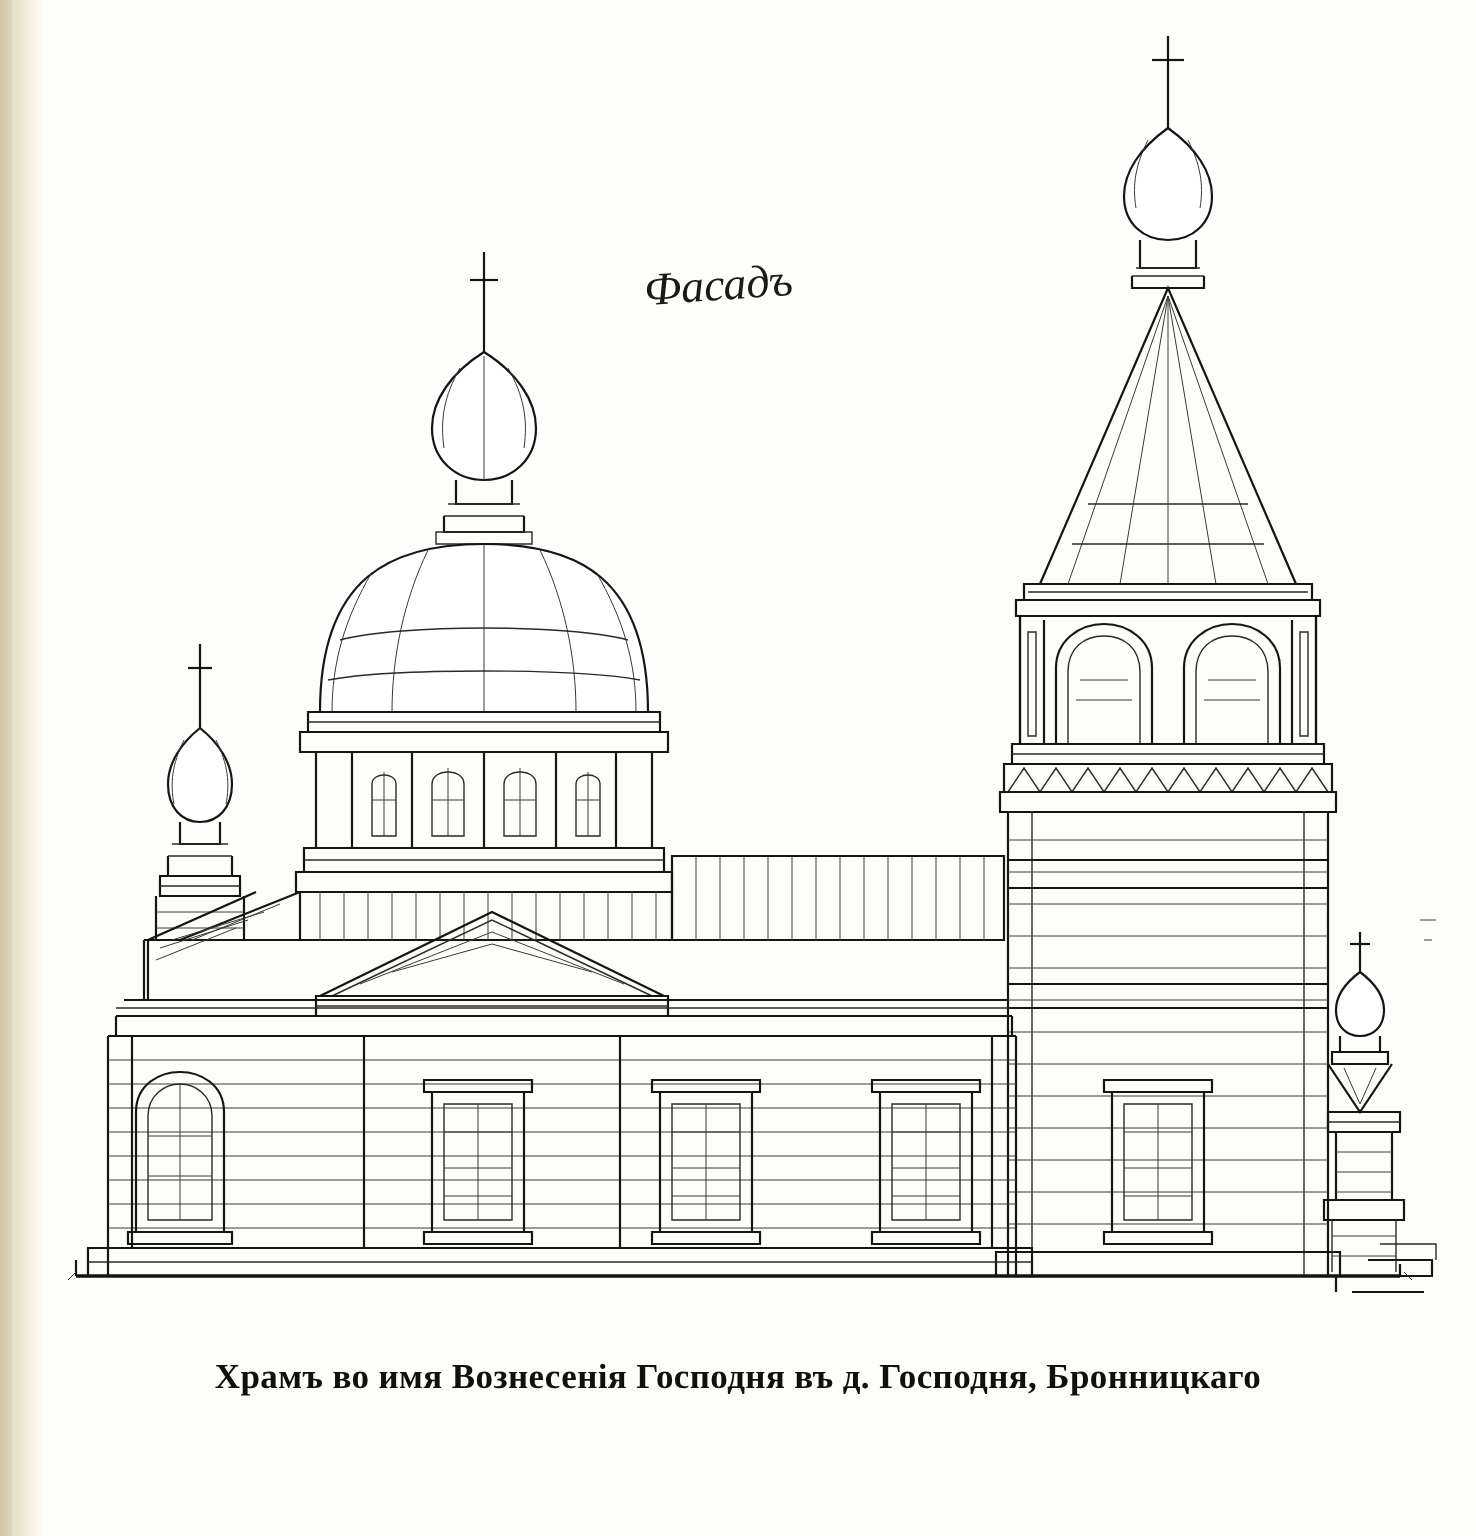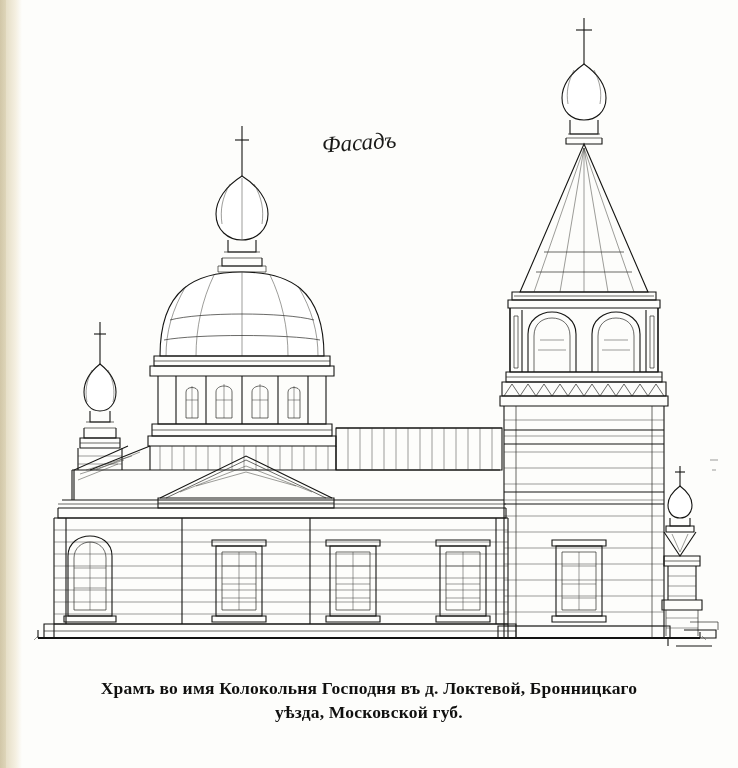--- a/index.html
+++ b/index.html
@@ -292,17 +292,16 @@
     </g>
 
     <g>
       <path class="ln-hair" d="M38 636 L34 640 M702 636 L706 640"></path>
       <path class="ln-hair" d="M710 460 L718 460 M712 470 L716 470"></path>
     </g>
 
   </svg>
 
   <div id="caption">
-    <div class="cap-line l1">Храмъ во имя Колокольня Господня въ д. Локтевой, Бронницкаго</div>
-    <div class="cap-line l2">уѣзда, Московской губ.</div>
+    <div class="cap-line l1">Храмъ во имя Вознесенія Господня въ д. Господня, Бронницкаго</div>
   </div>
 
 </div>
 
 </body></html>

